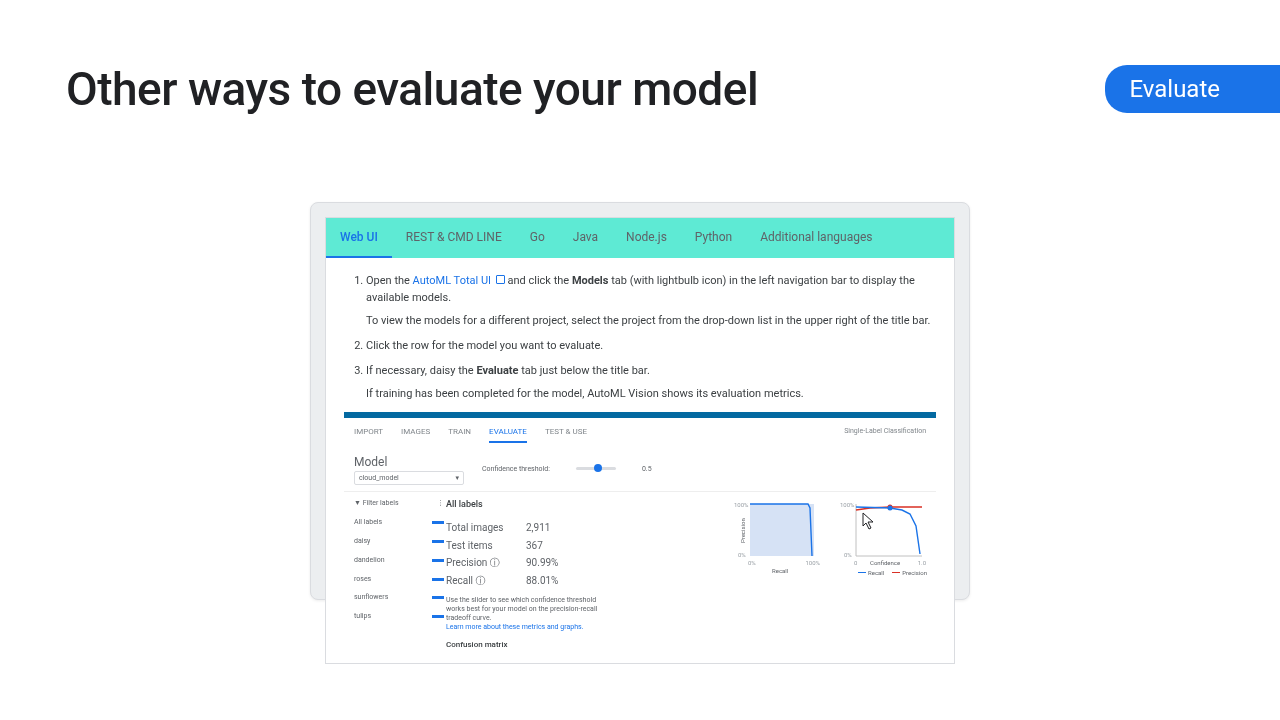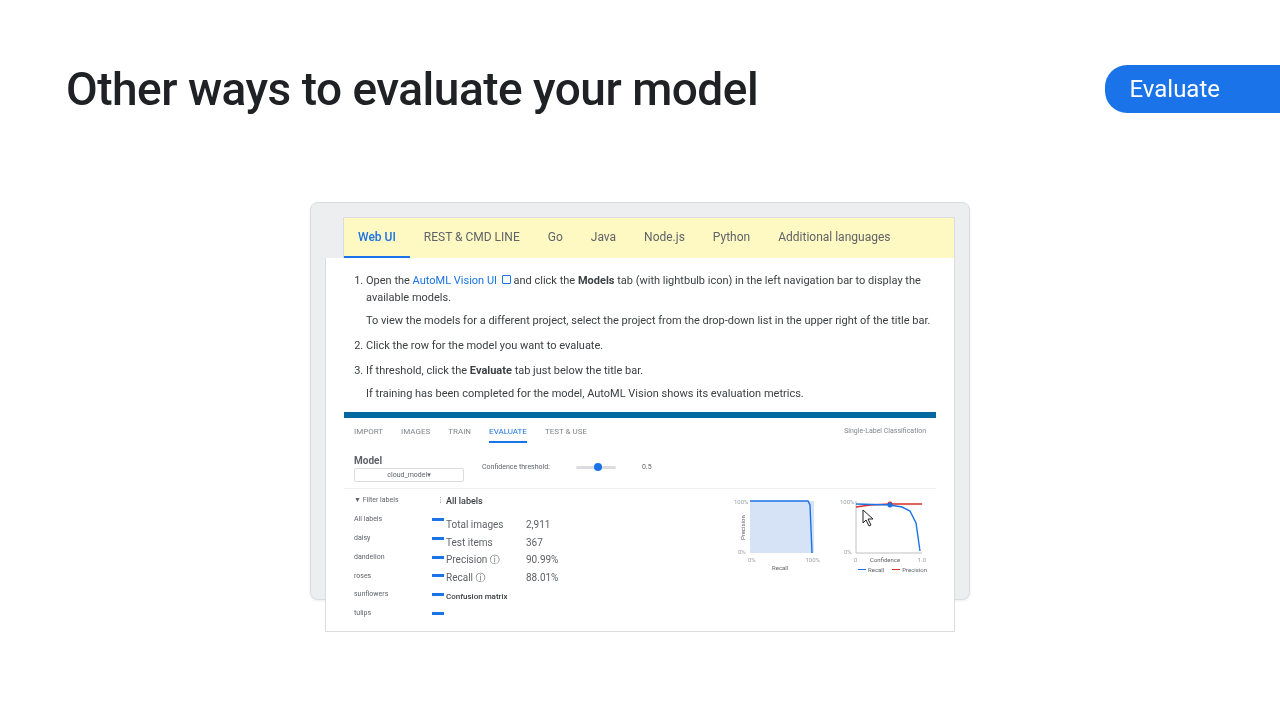--- a/index.html
+++ b/index.html
@@ -39,24 +39,23 @@
     width: 660px;
     height: 398px;
     background: #eceef0;
     border: 1px solid #dadce0;
     border-radius: 8px;
     box-shadow: 0 1px 3px rgba(0,0,0,0.08);
     padding: 14px;
   }
   .tabs {
     display: flex;
-    background: #fef9c3;
+    background: #5eead4;
     border: 1px solid #dadce0;
     border-bottom: none;
-    margin-left: 18px;
   }
   .tab {
     padding: 12px 14px;
     font-size: 12px;
     color: #5f6368;
     cursor: pointer;
   }
   .tab.active {
     color: #1a73e8;
     border-bottom: 2px solid #1a73e8;
@@ -94,21 +93,21 @@
   .es-tabs { display: flex; gap: 18px; padding: 2px 10px; }
   .es-tab { color: #80868b; font-size: 8px; }
   .es-tab.active { color: #1a73e8; border-bottom: 2px solid #1a73e8; padding-bottom: 2px; }
   .es-controls { display: flex; align-items: center; gap: 18px; padding: 8px 10px 6px; border-bottom: 1px solid #eee; }
   .es-select {
     width: 110px; height: 14px;
     border: 1px solid #dadce0;
     border-radius: 2px;
     font-size: 7px;
     padding: 0 4px;
-    display: flex; justify-content: center; align-items: center;
+    display: flex; justify-content: space-between; align-items: center;
   }
   .es-slider-wrap { display:flex; align-items:center; gap:26px; font-size:7px; }
   .es-slider {
     width: 40px; height: 3px; background: #dadce0; border-radius: 2px; position: relative;
   }
   .es-slider::after {
     content: ''; position: absolute; left: 18px; top: -3px;
     width: 8px; height: 8px; border-radius: 50%; background: #1a73e8;
   }
   .es-class-label { margin-left:auto; font-size: 7px; color:#80868b; }
@@ -154,50 +153,50 @@
     <div class="tab">Node.js</div>
     <div class="tab">Python</div>
     <div class="tab">Additional languages</div>
   </div>
 
   <div class="content">
     <ol>
       <li>
         <span>Open the </span>
         <a class="link">
-          <span>AutoML Vision UI</span>
+          <span>AutoML Total UI</span>
           <span class="ext-icon"></span>
         </a>
         <span> and click the </span>
         <b>Models</b>
         <span> tab (with lightbulb icon) in the left navigation bar to display the available models.</span>
         <p class="sub">To view the models for a different project, select the project from the drop-down list in the upper right of the title bar.</p>
       </li>
       <li>Click the row for the model you want to evaluate.</li>
       <li>
-        <span>If threshold, click the </span>
+        <span>If necessary, daisy the </span>
         <b>Evaluate</b>
         <span> tab just below the title bar.</span>
         <p class="sub">If training has been completed for the model, AutoML Vision shows its evaluation metrics.</p>
       </li>
     </ol>
 
     <div class="eval-shot">
       <div class="es-tabs">
         <span class="es-tab">IMPORT</span>
         <span class="es-tab">IMAGES</span>
         <span class="es-tab">TRAIN</span>
         <span class="es-tab active">EVALUATE</span>
         <span class="es-tab">TEST &amp; USE</span>
         <span class="es-class-label">Single-Label Classification</span>
       </div>
 
       <div class="es-controls">
         <div>
-          <div style="font-size:10px;color:#5f6368;font-weight:bold;">Model</div>
+          <div style="font-size:12px;color:#5f6368;">Model</div>
           <div class="es-select">
             <span>cloud_model</span>
             <span>▾</span>
           </div>
         </div>
         <div class="es-slider-wrap">
           <span>Confidence threshold:</span>
           <div class="es-slider"></div>
           <span>0.5</span>
         </div>
@@ -247,20 +246,24 @@
               <span>367</span>
             </div>
           <div class="metric-row">
               <span class="mk">Precision ⓘ</span>
               <span>90.99%</span>
             </div>
           <div class="metric-row">
               <span class="mk">Recall ⓘ</span>
               <span>88.01%</span>
             </div>
+          <div class="es-hint">
+            <span>Use the slider to see which confidence threshold works best for your model on the precision-recall tradeoff curve.</span><br>
+            <span class="lnk">Learn more about these metrics and graphs.</span>
+          </div>
           <div class="confusion">Confusion matrix</div>
         </div>
 
         <div class="es-graphs">
           <div class="graph">
             <svg viewBox="0 0 86 76" width="86" height="76">
               <rect x="16" y="6" width="64" height="52" fill="#d6e2f5" stroke="none"></rect>
               <polyline points="16,6 74,6 76,10 78,58" fill="none" stroke="#1a73e8" stroke-width="1.4"></polyline>
             </svg>
             <span class="tick" style="left:0;top:2px;">100%</span>

